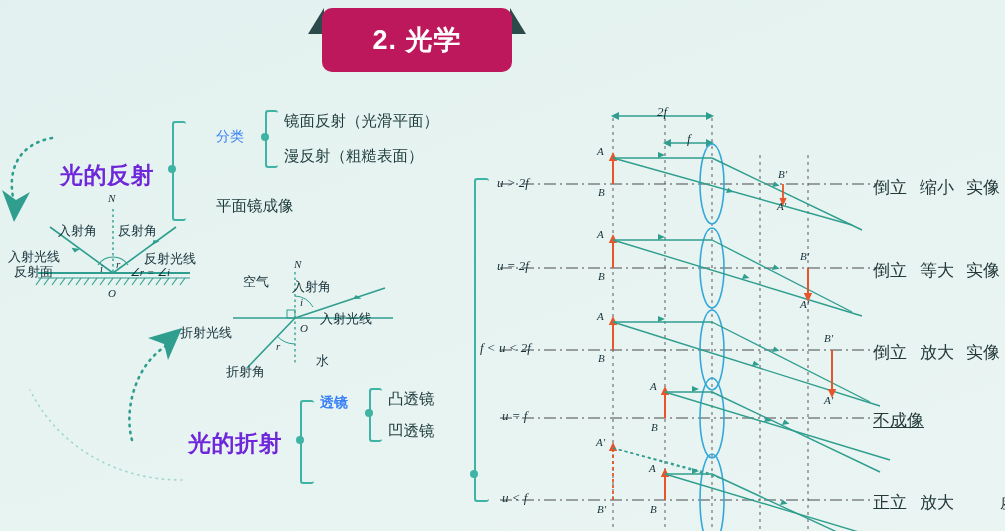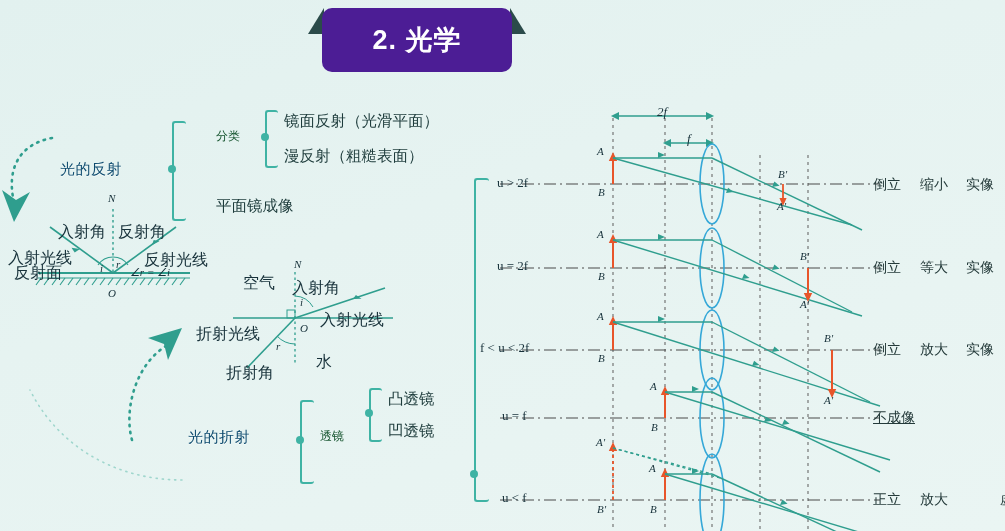--- a/index.html
+++ b/index.html
@@ -12,42 +12,42 @@
   .root{position:absolute;inset:0;}
   .abs{position:absolute;}
 
   
   #banner{left:322px;top:8px;width:190px;height:64px;}
   #banner .tail-l{position:absolute;left:-14px;top:0px;width:16px;height:26px;
      background:#2b4b4a;clip-path:polygon(100% 0,100% 100%,0 100%);}
   #banner .tail-r{position:absolute;right:-14px;top:0px;width:16px;height:26px;
      background:#2b4b4a;clip-path:polygon(0 0,0 100%,100% 100%);}
   #banner .plate{position:absolute;left:0;top:0;right:0;bottom:0;
-     background:#4c1d95;border-radius:10px;
+     background:#be185d;border-radius:10px;
      display:flex;align-items:center;justify-content:center;}
   #banner .plate span{color:#fff;font-size:27px;font-weight:bold;letter-spacing:1px;}
 
   
   .h-main{color:#2fb49c;font-weight:bold;font-size:20px;letter-spacing:1px;
           text-shadow:0 1px 0 rgba(255,255,255,.6);white-space:nowrap;}
-  .h-sub{color:#0c4a6e;font-weight:normal;font-size:15px;letter-spacing:.5px;
+  .h-sub{color:#6d28d9;font-weight:bold;font-size:23px;letter-spacing:.5px;
           text-shadow:0 1px 0 rgba(255,255,255,.6);white-space:nowrap;}
-  .t-node{color:#14532d;font-size:12px;white-space:nowrap;text-align:right;}
+  .t-node{color:#3b82f6;font-size:14px;white-space:nowrap;text-align:right;}
   .t-leaf{color:#1d3b3b;font-size:15.5px;white-space:nowrap;}
 
   
   .brk{position:absolute;border:2px solid #3fb3a4;border-right:none;
        border-radius:3px;}
   .dot{position:absolute;width:8px;height:8px;border-radius:50%;background:#3fb3a4;}
 
   
-  .lbl{color:#17313a;font-size:16px;white-space:nowrap;}
+  .lbl{color:#17313a;font-size:13px;white-space:nowrap;}
   .lbl-i{color:#17313a;font-size:11px;font-style:italic;font-family:"Liberation Serif",serif;white-space:nowrap;}
-  .cond{color:#17313a;font-size:13px;font-family:"Liberation Serif",serif;white-space:nowrap;}
-  .res{color:#243a3a;font-size:14px;white-space:nowrap;text-align:right;}
+  .cond{color:#17313a;font-size:13px;font-style:italic;font-family:"Liberation Serif",serif;white-space:nowrap;}
+  .res{color:#243a3a;font-size:17px;white-space:nowrap;text-align:right;}
 
   svg{overflow:visible;}
 </style>
 </head>
 <body>
 
 <div class="root">
 
   <div class="abs" id="banner">
     <div class="tail-l"></div>
@@ -70,21 +70,21 @@
   <div class="brk abs" style="left:265px;top:110px;width:11px;height:54px;"></div>
   <div class="dot abs" style="left:261px;top:133px;"></div>
 
   <div class="abs t-leaf" style="left:284px;top:111px;">镜面反射（光滑平面）</div>
   <div class="abs t-leaf" style="left:284px;top:146px;">漫反射（粗糙表面）</div>
   <div class="abs t-leaf" style="left:216px;top:196px;">平面镜成像</div>
 
   <div class="brk abs" style="left:300px;top:400px;width:12px;height:80px;"></div>
   <div class="dot abs" style="left:296px;top:436px;"></div>
 
-  <div class="abs t-node" style="left:320px;top:428px;">透镜</div>
+  <div class="abs t-node" style="left:320px;top:394px;font-weight:bold;">透镜</div>
 
   <div class="brk abs" style="left:369px;top:388px;width:11px;height:50px;"></div>
   <div class="dot abs" style="left:365px;top:409px;"></div>
 
   <div class="abs t-leaf" style="left:388px;top:389px;">凸透镜</div>
   <div class="abs t-leaf" style="left:388px;top:421px;">凹透镜</div>
 
   <svg class="abs" style="left:0px;top:130px;" width="130" height="110">
     <path d="M 52 8 C 20 14, 6 38, 14 72" fill="none" stroke="#2f9e8e" stroke-width="2.6" stroke-linecap="round" stroke-dasharray="1.5 5.5"></path>
     <path d="M 14 92 L 2 60 L 16 70 L 30 62 Z" fill="#2f9e8e"></path>
@@ -161,21 +161,21 @@
 
     <path d="M 70 36 A 22 22 0 0 1 88 47" fill="none" stroke="#2f9e8e" stroke-width="1"></path>
     <path d="M 52 76 A 25 25 0 0 0 70 84" fill="none" stroke="#2f9e8e" stroke-width="1"></path>
   </svg>
   <div class="abs lbl-i" style="left:294px;top:258px;">N</div>
   <div class="abs lbl" style="left:243px;top:273px;">空气</div>
   <div class="abs lbl" style="left:292px;top:278px;">入射角</div>
   <div class="abs lbl-i" style="left:300px;top:296px;">i</div>
   <div class="abs lbl" style="left:320px;top:310px;">入射光线</div>
   <div class="abs lbl-i" style="left:300px;top:322px;">O</div>
-  <div class="abs lbl" style="left:196px;top:324px;">折射光线</div>
+  <div class="abs lbl" style="left:180px;top:324px;">折射光线</div>
   <div class="abs lbl-i" style="left:276px;top:340px;">r</div>
   <div class="abs lbl" style="left:316px;top:352px;">水</div>
   <div class="abs lbl" style="left:226px;top:363px;">折射角</div>
 
   <div class="brk abs" style="left:474px;top:178px;width:13px;height:320px;"></div>
   <div class="dot abs" style="left:470px;top:470px;"></div>
 
   <svg class="abs" style="left:480px;top:100px;" width="525" height="431">
     <defs>
       <marker id="rayArrow" viewBox="0 0 10 10" refX="6" refY="5" markerWidth="7" markerHeight="7" orient="auto-start-reverse">

